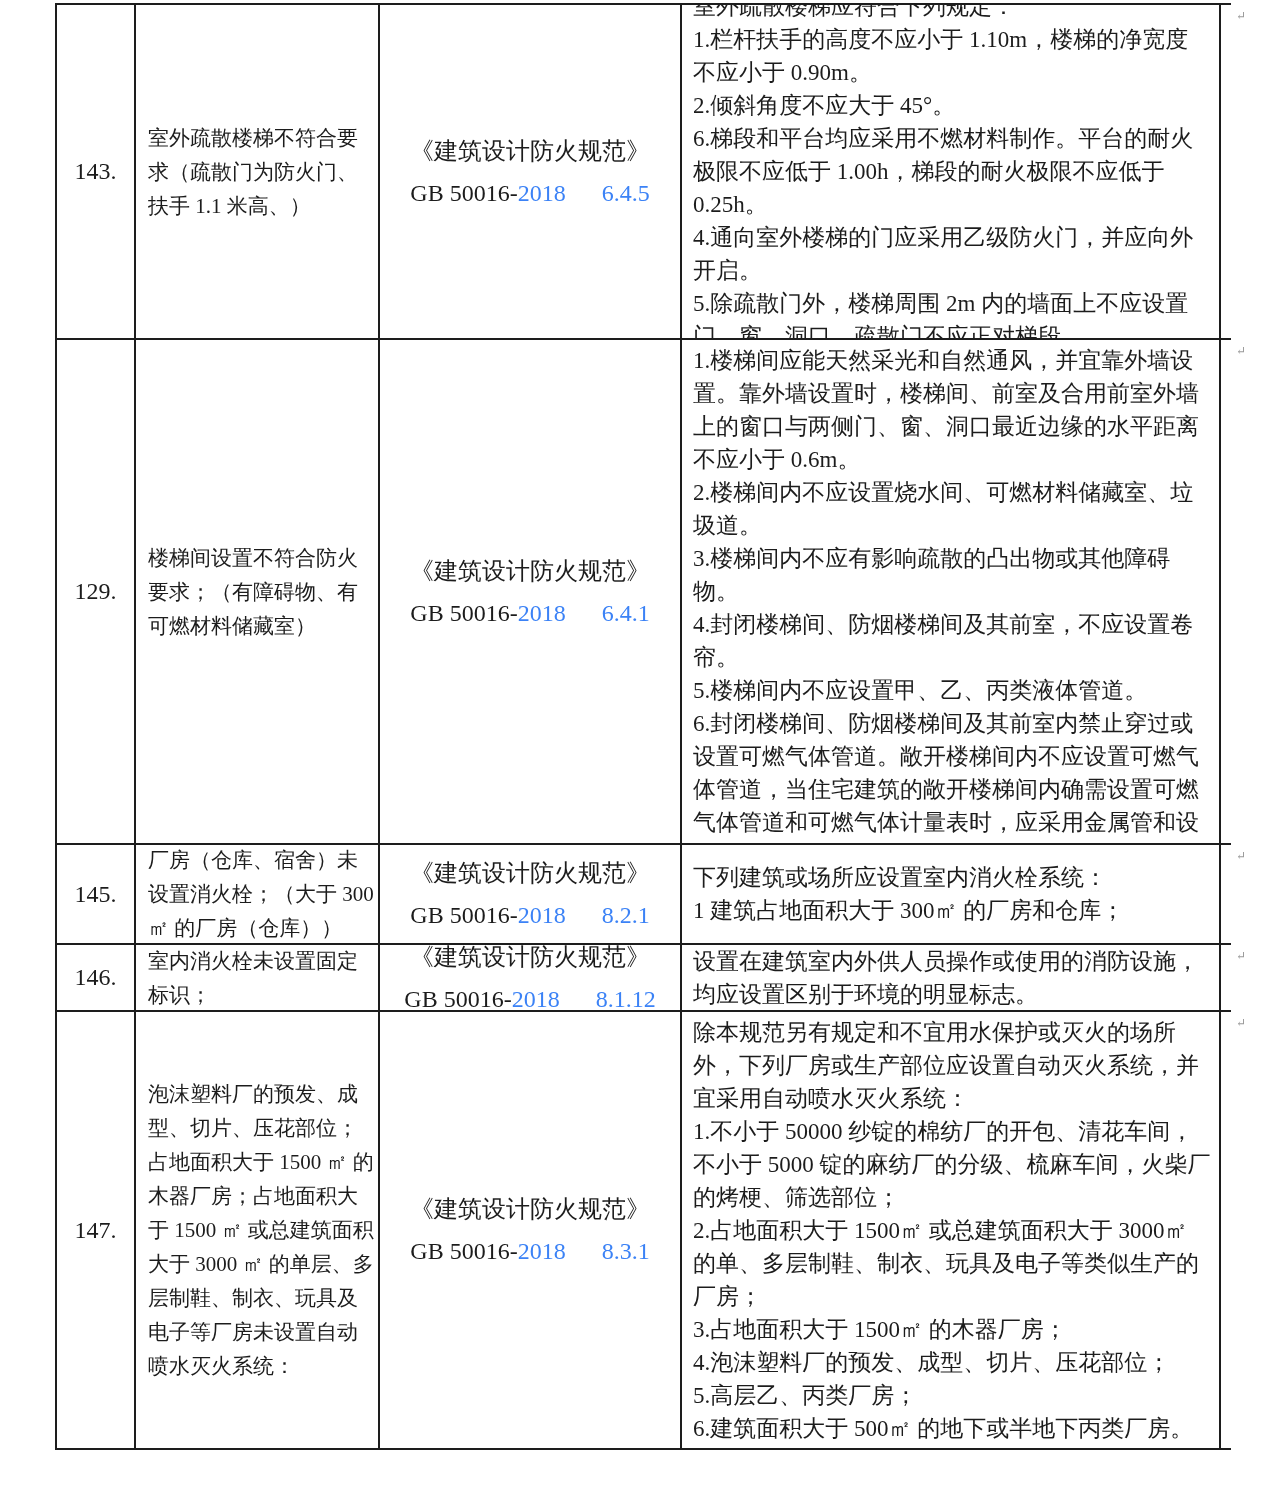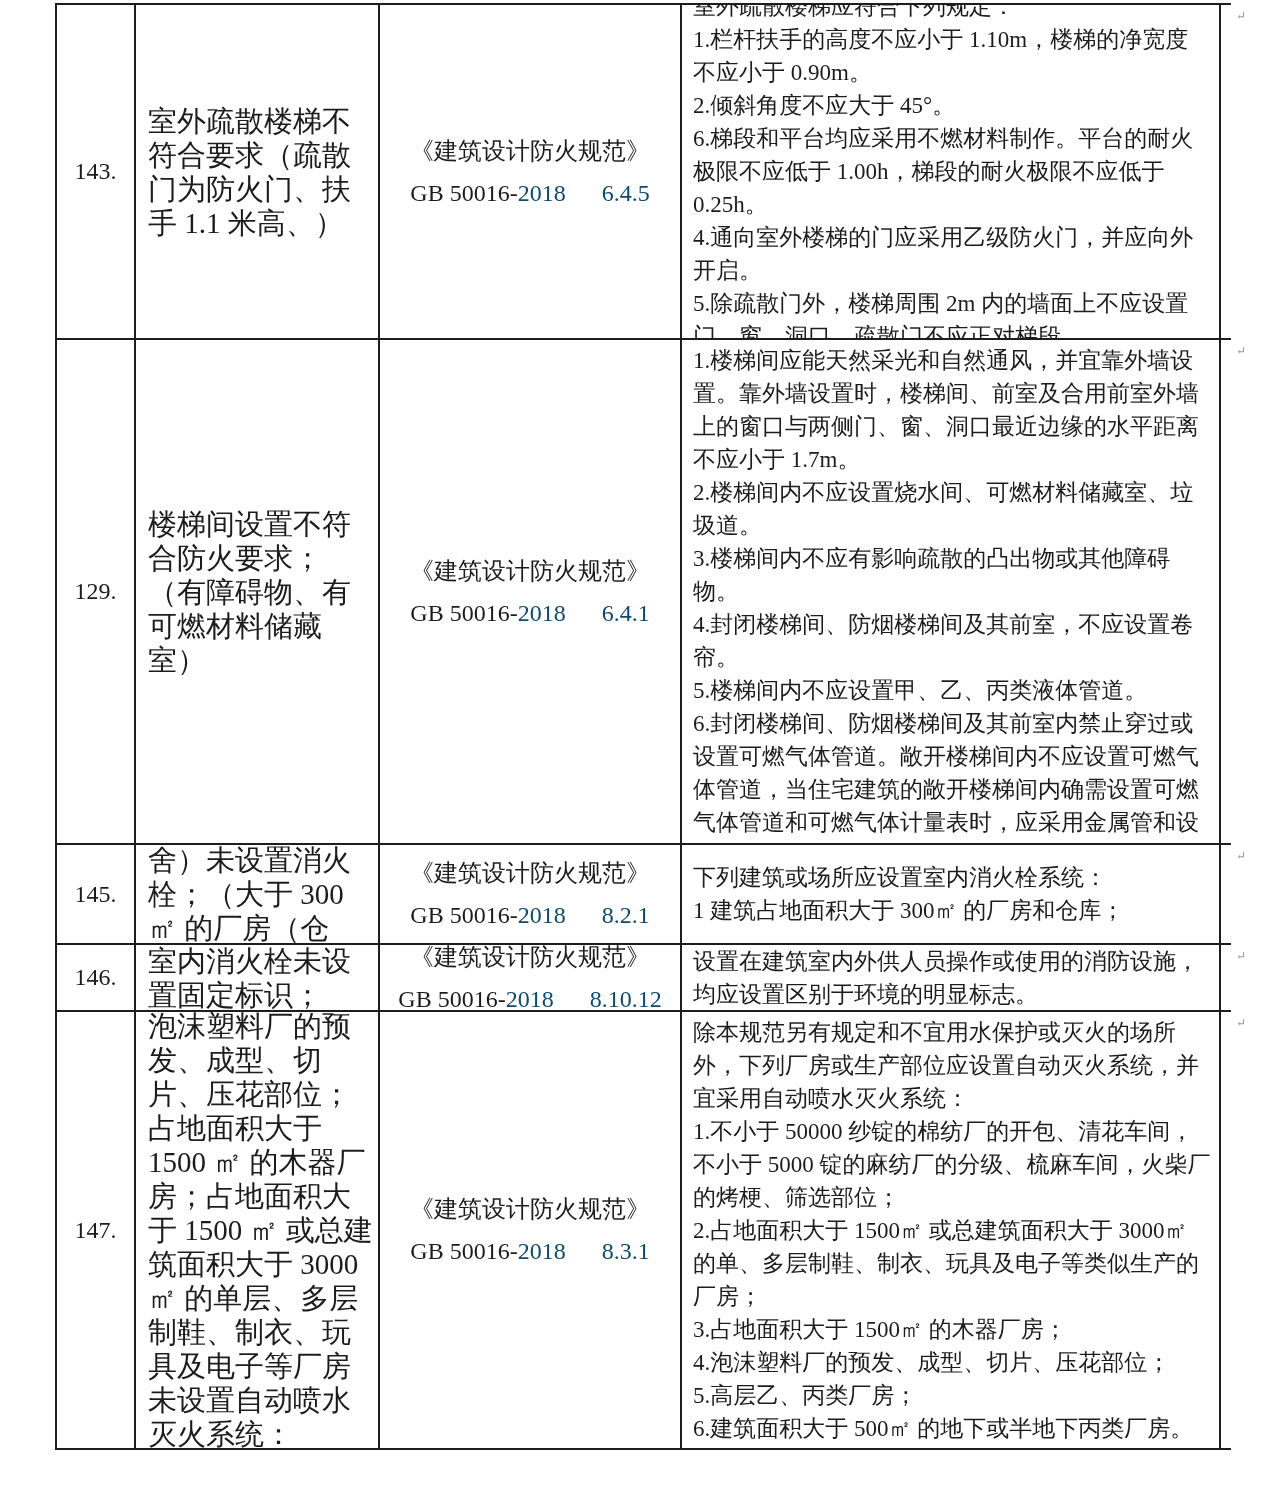--- a/index.html
+++ b/index.html
@@ -38,40 +38,40 @@
     overflow:hidden;
   }
   .c-num{
     width:79px;
     align-items:center;
     font-size:24px;
   }
   .c-issue{
     width:244px;
     padding:2px 4px 2px 12px;
-    font-size:29px;
+    font-size:21px;
     line-height:34px;
   }
   .c-ref{
     width:302px;
     align-items:center;
     text-align:center;
     font-size:24px;
     line-height:42px;
     padding:0 2px;
   }
   .c-reg{
     width:541px;
     border-right:2px solid #1d1d1d;
     padding:3px 8px 3px 11px;
     font-size:23px;
     line-height:33px;
   }
   .ref-code-line{white-space:nowrap;}
-  .red{color:#0c4a6e;}
+  .red{color:#3b82f6;}
   .clause-gap{display:inline-block;width:36px;}
   .reg-p{margin:0;}
   .para-mark{
     position:absolute;
     right:-15px;top:5px;
     font-size:12px;
     color:#9a9a9a;
     line-height:12px;
   }
 </style>
@@ -108,21 +108,21 @@
     </div>
     <div class="cell c-issue">
       <span>楼梯间设置不符合防火要求；（有障碍物、有可燃材料储藏室）</span>
     </div>
     <div class="cell c-ref">
       <div>《建筑设计防火规范》</div>
       <div class="ref-code-line"><span>GB 50016-</span><span class="red">2018</span><span class="clause-gap"></span><span class="red">6.4.1</span></div>
     </div>
     <div class="cell c-reg">
           <div class="reg-p">疏散楼梯间应符合下列规定：</div>
-          <div class="reg-p">1.楼梯间应能天然采光和自然通风，并宜靠外墙设置。靠外墙设置时，楼梯间、前室及合用前室外墙上的窗口与两侧门、窗、洞口最近边缘的水平距离不应小于 1.7m。</div>
+          <div class="reg-p">1.楼梯间应能天然采光和自然通风，并宜靠外墙设置。靠外墙设置时，楼梯间、前室及合用前室外墙上的窗口与两侧门、窗、洞口最近边缘的水平距离不应小于 0.6m。</div>
           <div class="reg-p">2.楼梯间内不应设置烧水间、可燃材料储藏室、垃圾道。</div>
           <div class="reg-p">3.楼梯间内不应有影响疏散的凸出物或其他障碍物。</div>
           <div class="reg-p">4.封闭楼梯间、防烟楼梯间及其前室，不应设置卷帘。</div>
           <div class="reg-p">5.楼梯间内不应设置甲、乙、丙类液体管道。</div>
           <div class="reg-p">6.封闭楼梯间、防烟楼梯间及其前室内禁止穿过或设置可燃气体管道。敞开楼梯间内不应设置可燃气体管道，当住宅建筑的敞开楼梯间内确需设置可燃气体管道和可燃气体计量表时，应采用金属管和设置切断气源的阀门。</div>
         </div>
     <span class="para-mark">↵</span>
   </div>
 
   <div class="t-row">
@@ -145,21 +145,21 @@
 
   <div class="t-row">
     <div class="cell c-num">
       <span>146.</span>
     </div>
     <div class="cell c-issue">
       <span>室内消火栓未设置固定标识；</span>
     </div>
     <div class="cell c-ref">
       <div>《建筑设计防火规范》</div>
-      <div class="ref-code-line"><span>GB 50016-</span><span class="red">2018</span><span class="clause-gap"></span><span class="red">8.10.12</span></div>
+      <div class="ref-code-line"><span>GB 50016-</span><span class="red">2018</span><span class="clause-gap"></span><span class="red">8.1.12</span></div>
     </div>
     <div class="cell c-reg">
           <div class="reg-p">设置在建筑室内外供人员操作或使用的消防设施，均应设置区别于环境的明显标志。</div>
         </div>
     <span class="para-mark">↵</span>
   </div>
 
   <div class="t-row">
     <div class="cell c-num">
       <span>147.</span>

